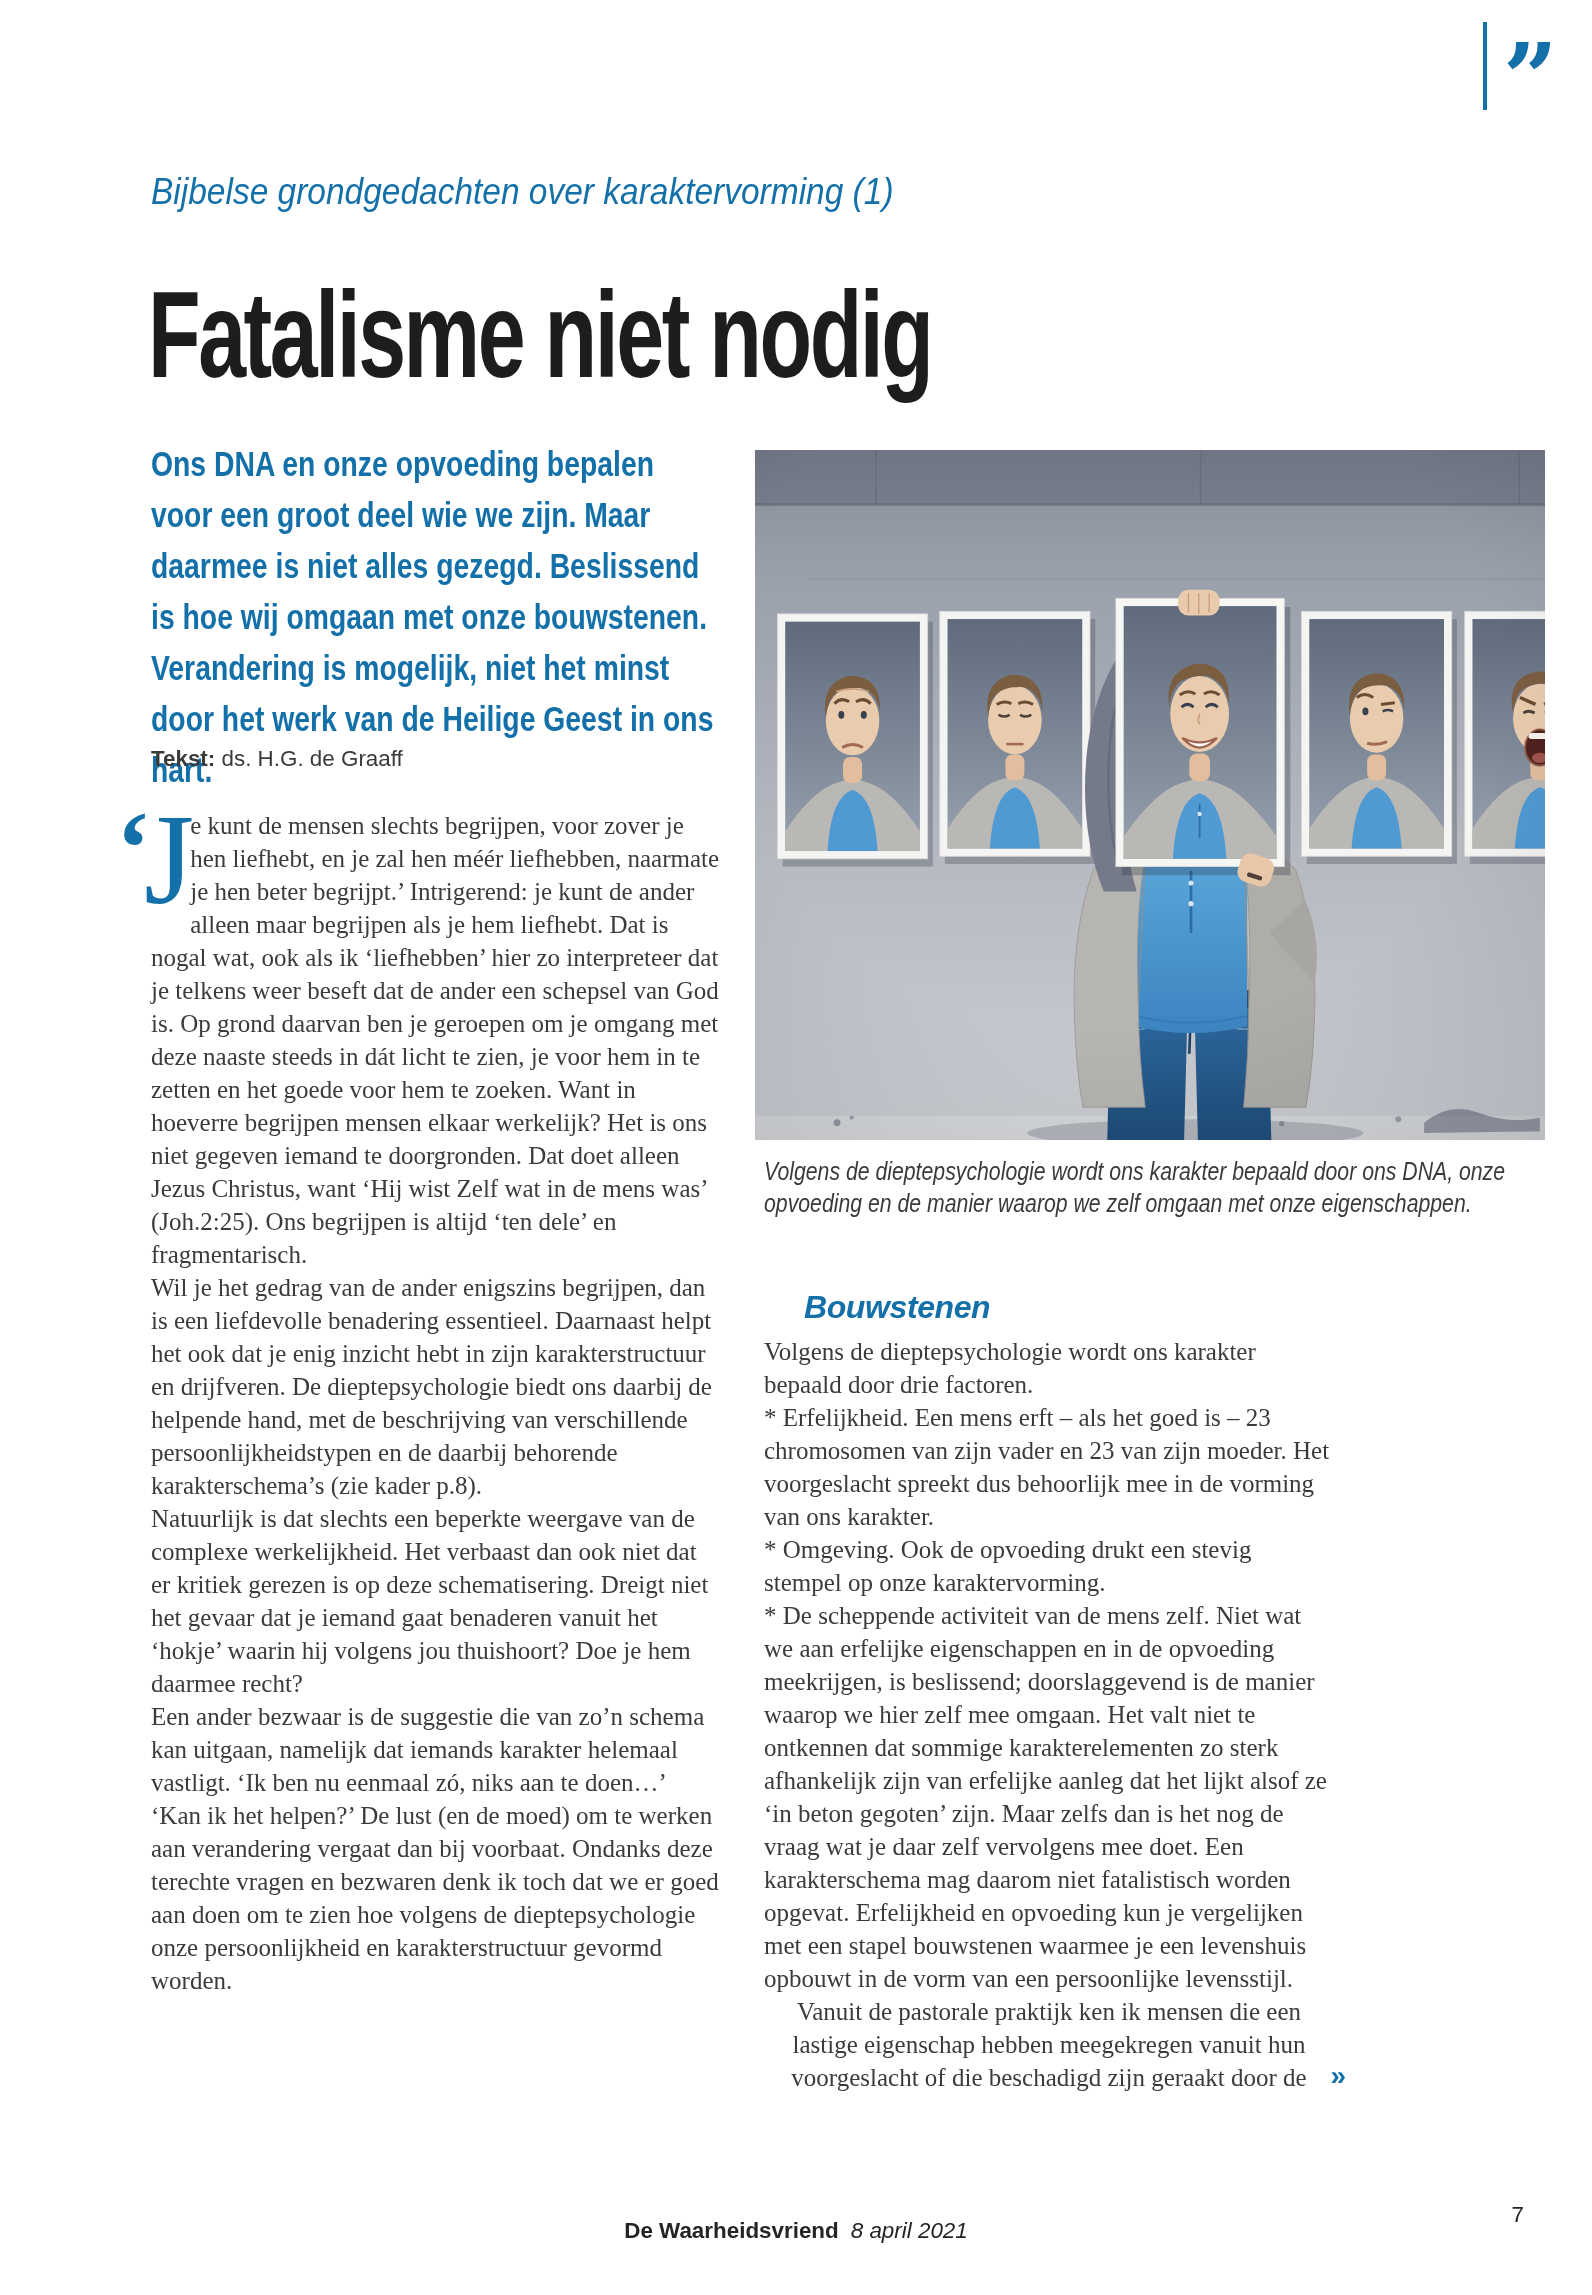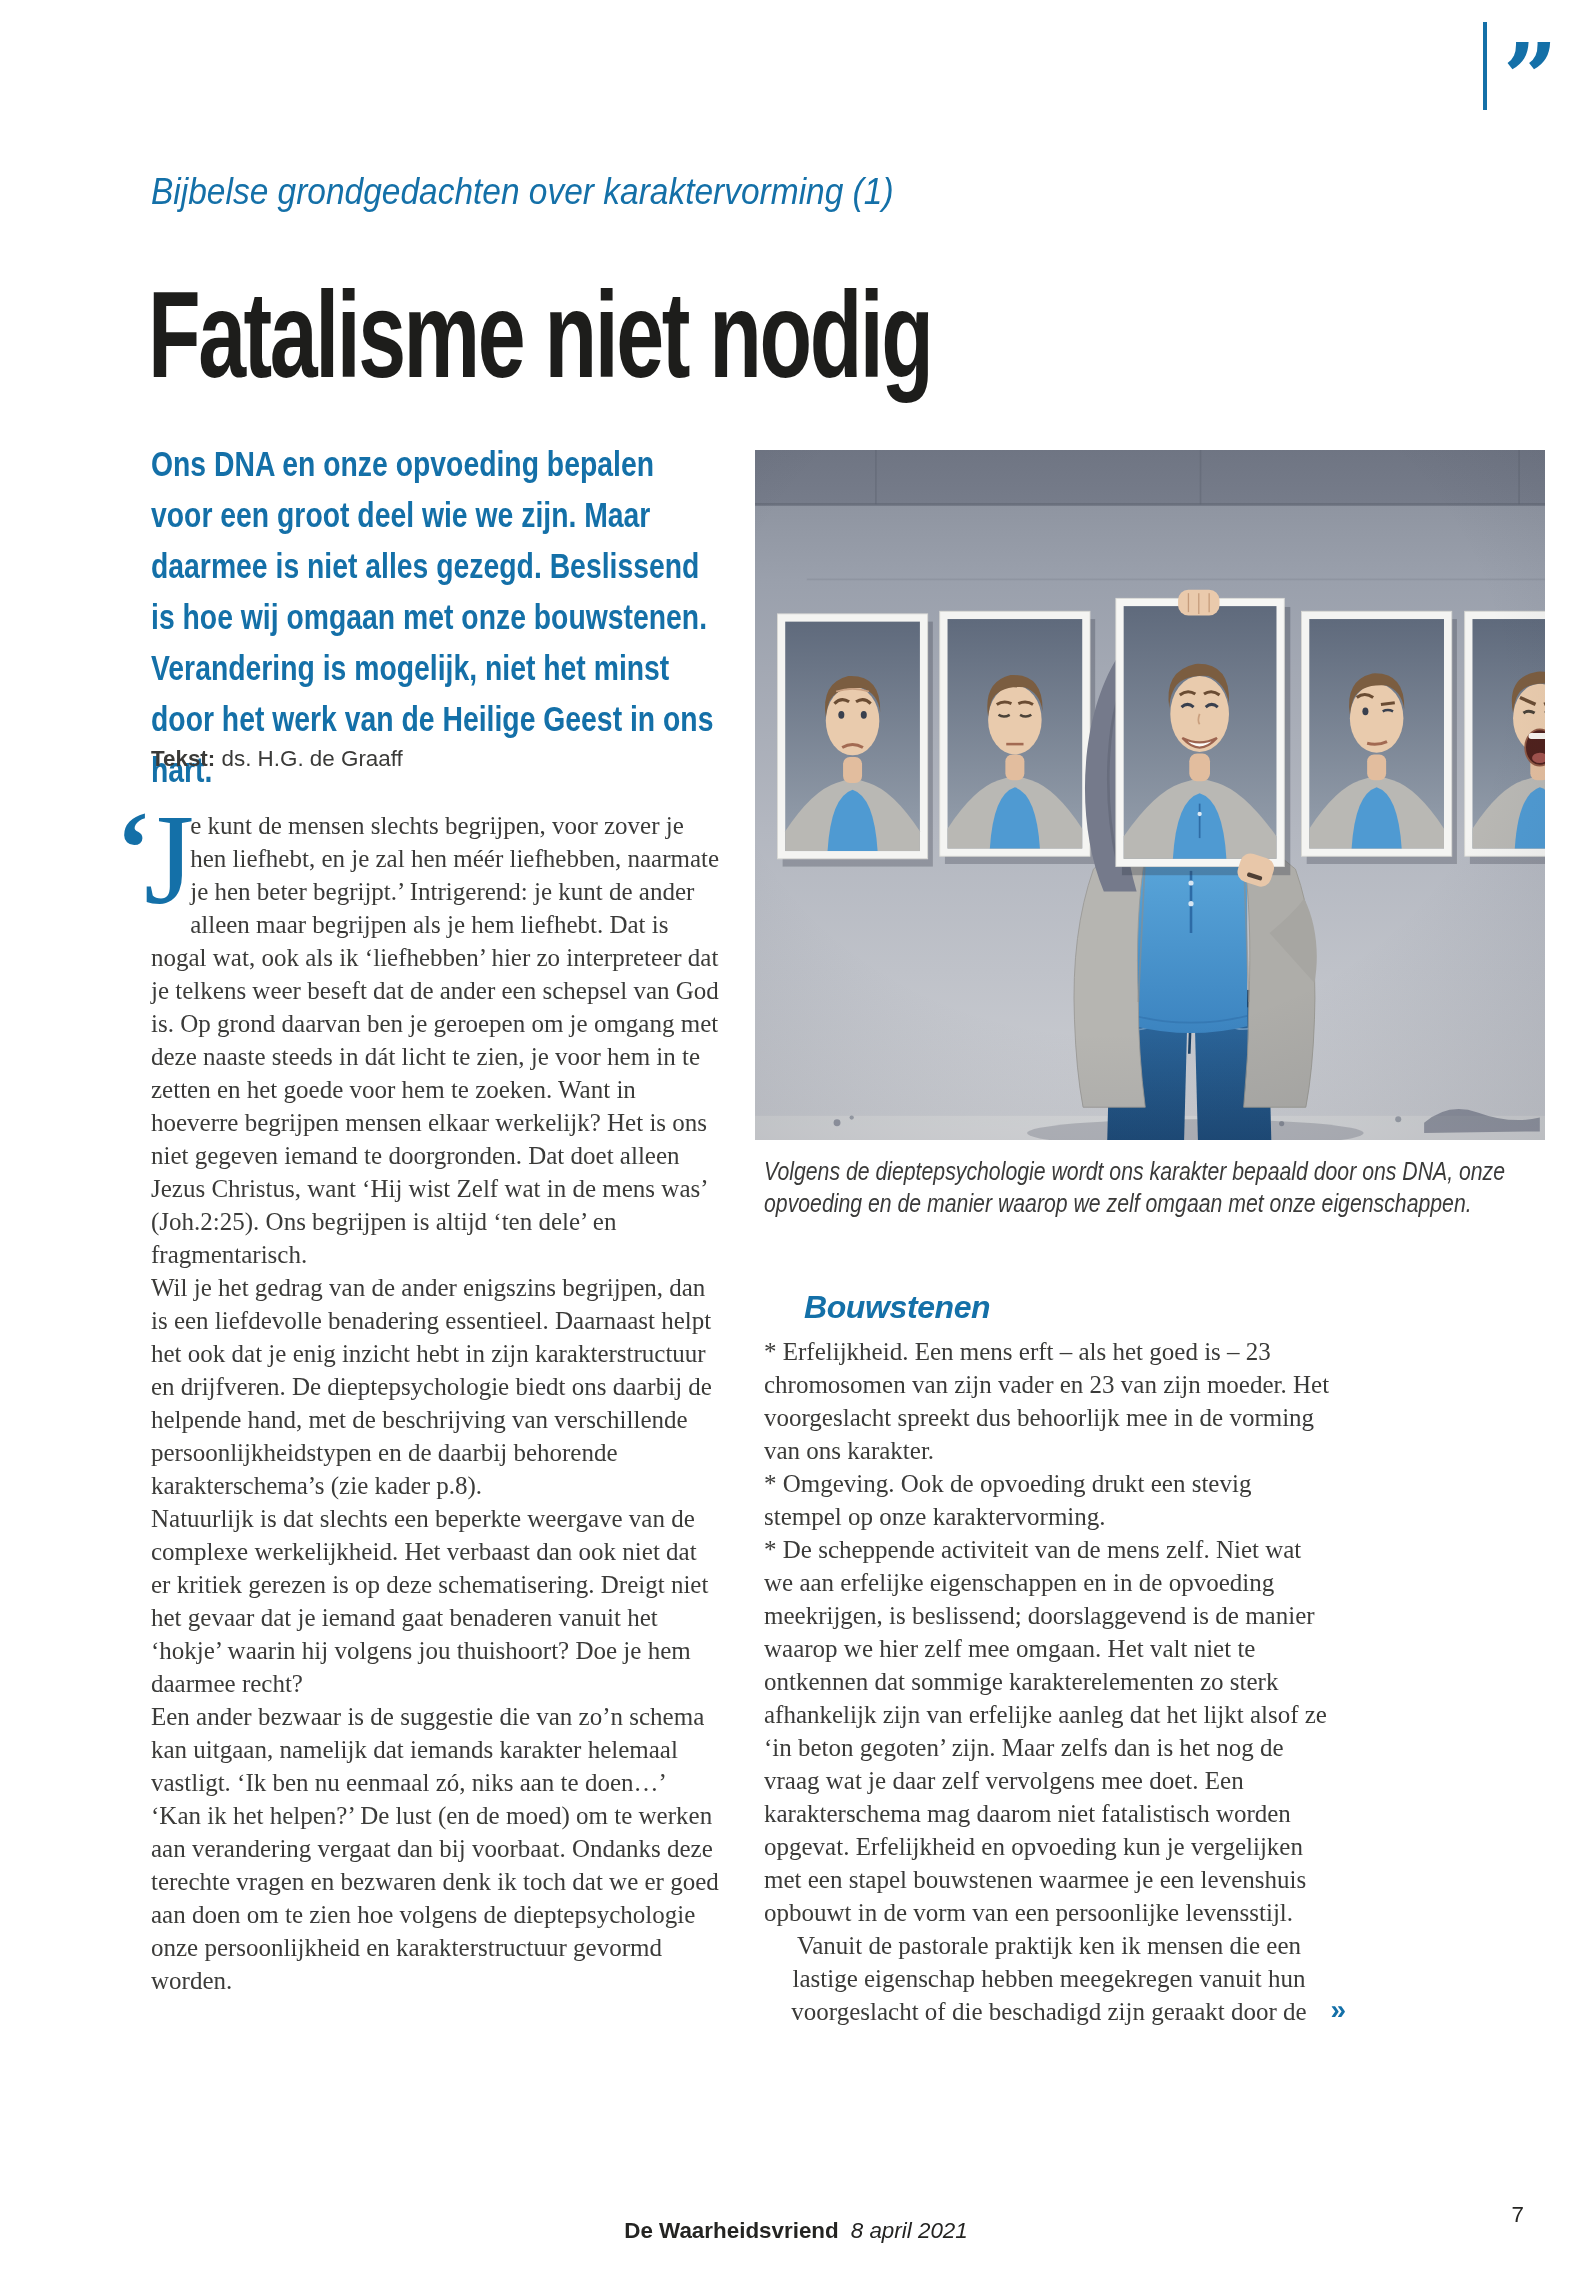--- a/index.html
+++ b/index.html
@@ -253,20 +253,21 @@
       </g>
     </g>
 
     <rect x="0" y="0" width="915" height="800" fill="url(#vg)"></rect>
   </svg>
 
   <div class="caption">Volgens de dieptepsychologie wordt ons karakter bepaald door ons DNA, onze opvoeding en de manier waarop we zelf omgaan met onze eigenschappen.</div>
 
   <div class="col col-right">
     <h3 class="sub">Bouwstenen</h3>
+    <p>Volgens de dieptepsychologie wordt ons karakter bepaald door drie factoren.</p>
     <p>* Erfelijkheid. Een mens erft – als het goed is – 23 chromosomen van zijn vader en 23 van zijn moeder. Het voorgeslacht spreekt dus behoorlijk mee in de vorming van ons karakter.</p>
     <p>* Omgeving. Ook de opvoeding drukt een stevig stempel op onze karaktervorming.</p>
     <p>* De scheppende activiteit van de mens zelf. Niet wat we aan erfelijke eigenschappen en in de opvoeding meekrijgen, is beslissend; doorslaggevend is de manier waarop we hier zelf mee omgaan. Het valt niet te ontkennen dat sommige karakterelementen zo sterk afhankelijk zijn van erfelijke aanleg dat het lijkt alsof ze ‘in beton gegoten’ zijn. Maar zelfs dan is het nog de vraag wat je daar zelf vervolgens mee doet. Een karakterschema mag daarom niet fatalistisch worden opgevat. Erfelijkheid en opvoeding kun je vergelijken met een stapel bouwstenen waarmee je een levenshuis opbouwt in de vorm van een persoonlijke levensstijl.</p>
     <p class="par-last"><span>Vanuit de pastorale praktijk ken ik mensen die een lastige eigenschap hebben meegekregen vanuit hun voorgeslacht of die beschadigd zijn geraakt door de</span><span class="cont">»</span></p>
   </div>
 
   <div class="footer">
     <span class="mag">De Waarheidsvriend</span><span class="date">8 april 2021</span>
   </div>
   <div class="pagenum">7</div>

